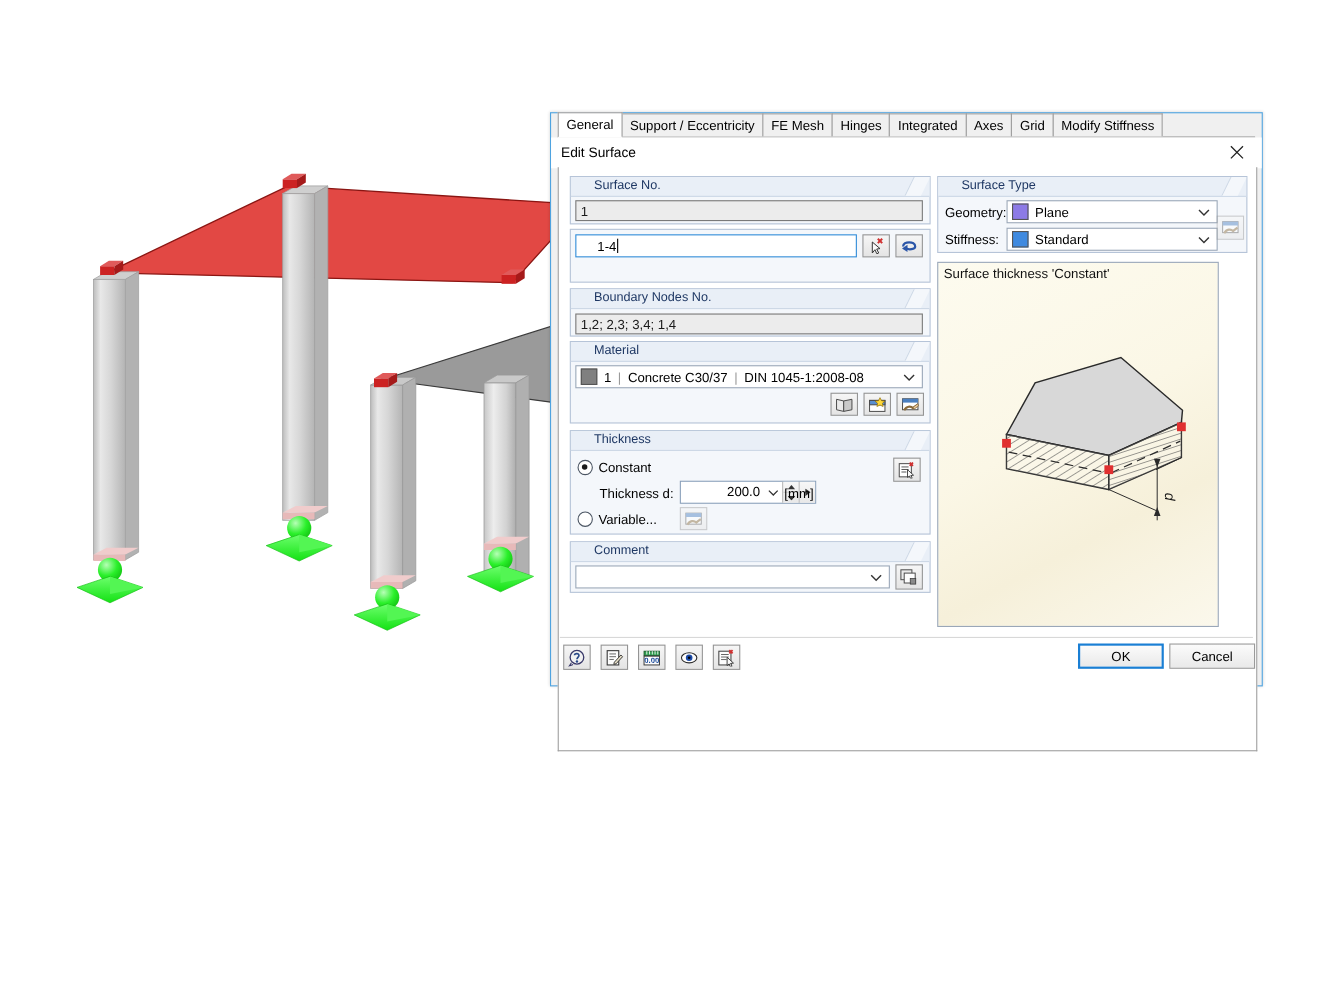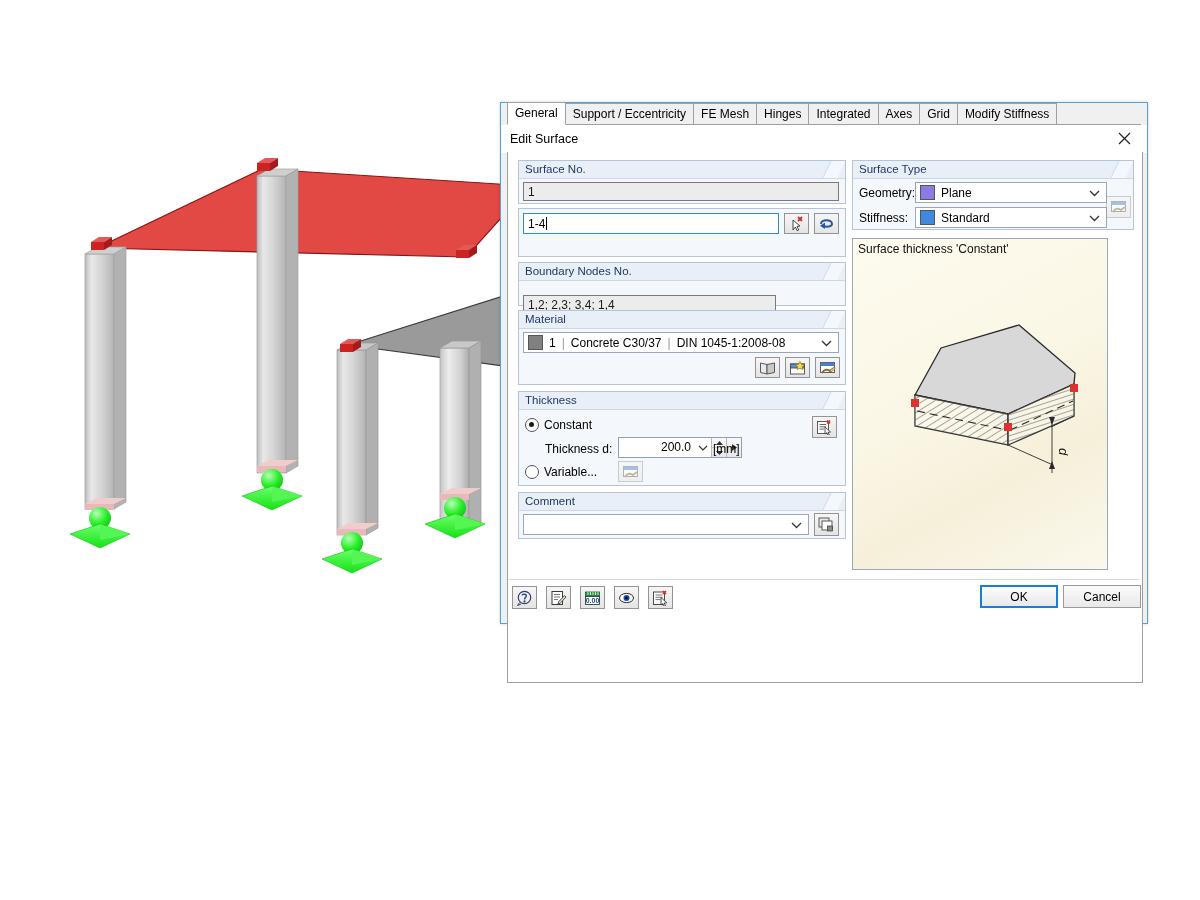--- a/index.html
+++ b/index.html
@@ -92,21 +92,21 @@
     border: 1px solid #b6c4d8;
     background: #ffffff;
   }
   .group > .ghdr {
     position: relative;
     height: 17px;
     background: #e9eff7;
     border-bottom: 1px solid #cdd8e6;
     font-size: 11.5px;
     color: #1f3864;
-    padding-left: 6px;
+    padding-left: 21px;
     line-height: 17px;
     overflow: hidden;
   }
   .group > .ghdr::after {
     content: "";
     position: absolute;
     right: -1px; top: -1px;
     width: 14px; height: 19px;
     background: #ffffff;
     transform: skewX(-26deg);
@@ -127,21 +127,21 @@
     padding-left: 4px;
     color: #1a1a1a;
     box-sizing: border-box;
   }
   .txt-field {
     position: absolute;
     background: #ffffff;
     border: 1px solid #2e8ad8;
     height: 21px; line-height: 21px;
     font-size: 12px;
-    padding-left: 4px;
+    padding-left: 19px;
     color: #000;
     box-sizing: border-box;
   }
   .caret {
     display: inline-block;
     width: 1px; height: 13px;
     background: #000;
     vertical-align: -2px;
     margin-left: 1px;
   }
@@ -412,21 +412,21 @@
               <path d="M3 7 C3 2, 14 2, 14 7 C14 10, 8 10, 6 9" stroke="#2a55a8" stroke-width="2" fill="none"></path>
               <polygon points="7,5.5 7,12 2,8.8" fill="#2a55a8"></polygon>
             </svg>
           </div>
         </div>
       </div>
 
       <div class="group bluebg" style="left:10px; top:110px; width:326px; height:42px;">
         <div class="ghdr">Boundary Nodes No.</div>
         <div class="gbody" style="height:24px;">
-          <div class="ro-field" style="left:4px; top:14px; width:253px;">1,2; 2,3; 3,4; 1,4</div>
+          <div class="ro-field" style="left:4px; top:4px; width:316px;">1,2; 2,3; 3,4; 1,4</div>
         </div>
       </div>
 
       <div class="group bluebg" style="left:10px; top:158px; width:326px; height:73px;">
         <div class="ghdr">Material</div>
         <div class="gbody" style="height:55px;">
           <div class="combo thin-border" style="left:4px; top:3px; width:316px;">
             <span class="swatch" style="background:#808080"></span>
             <span>1</span>
             <span class="sep">|</span>

